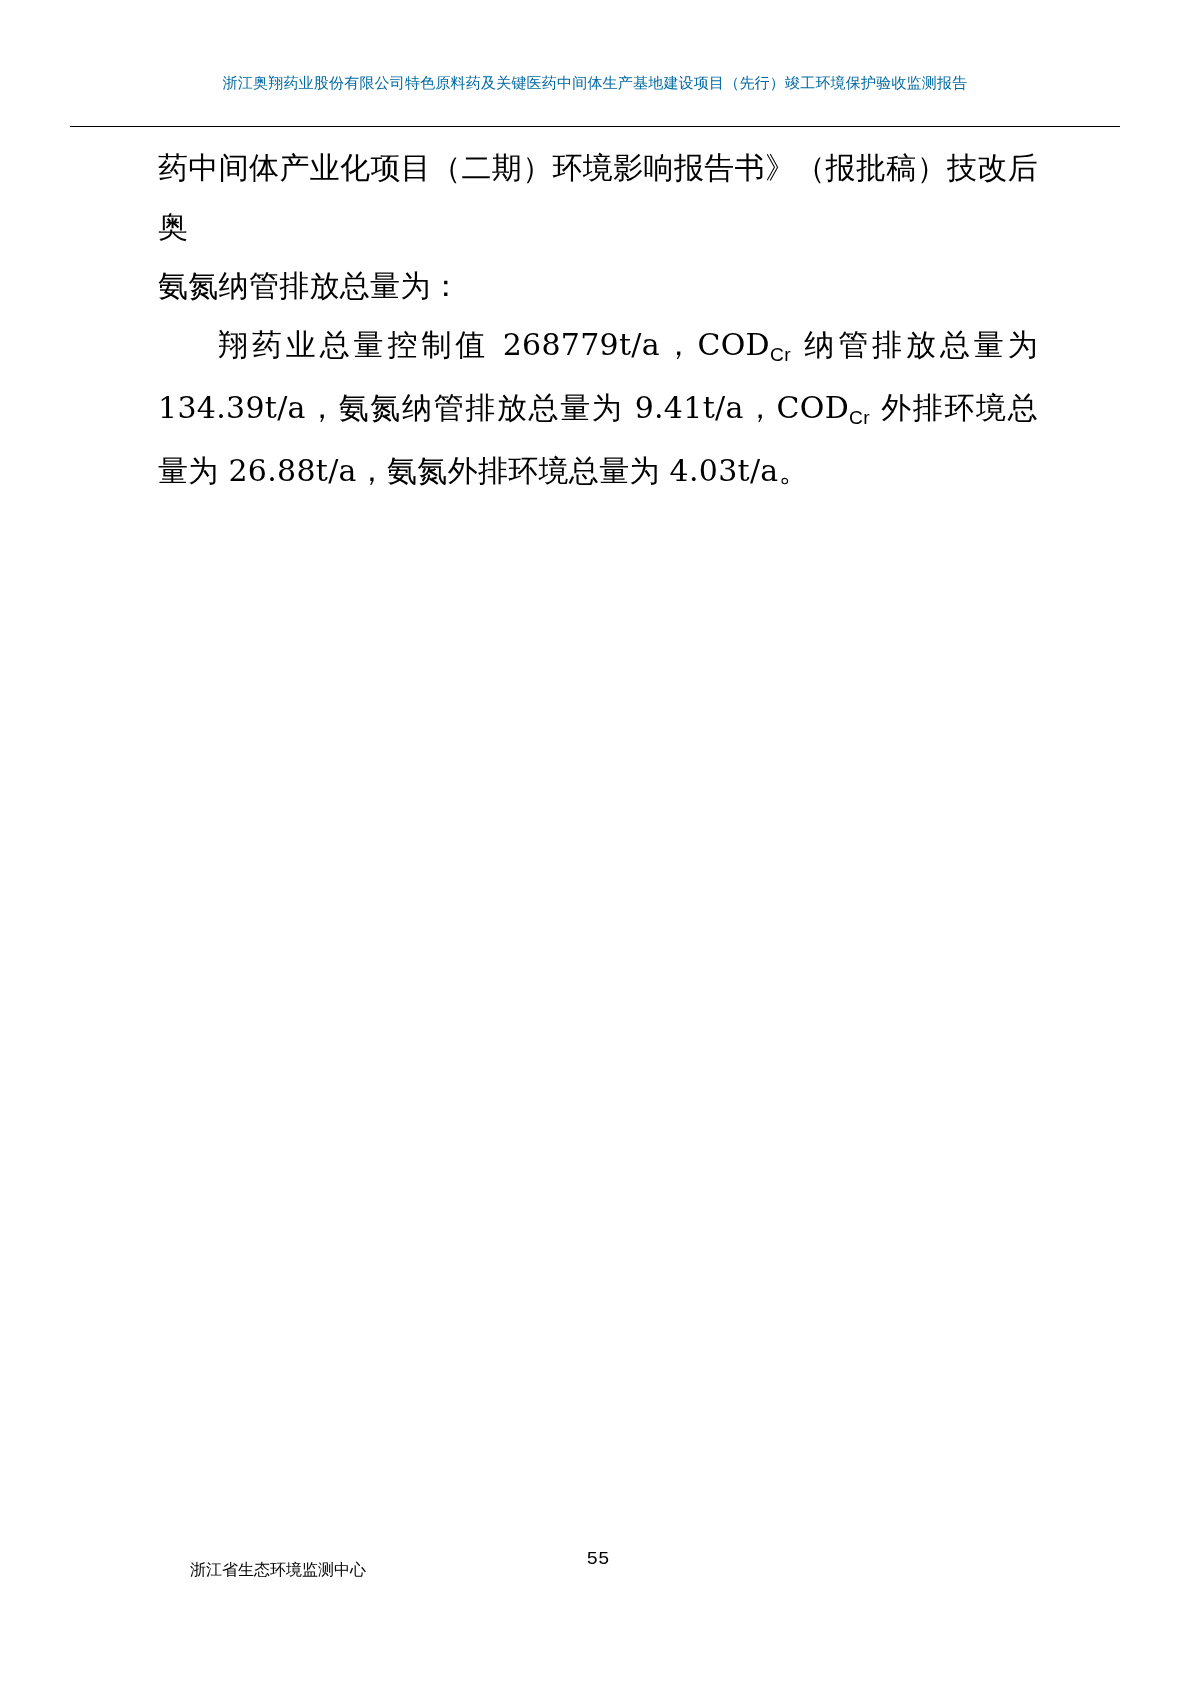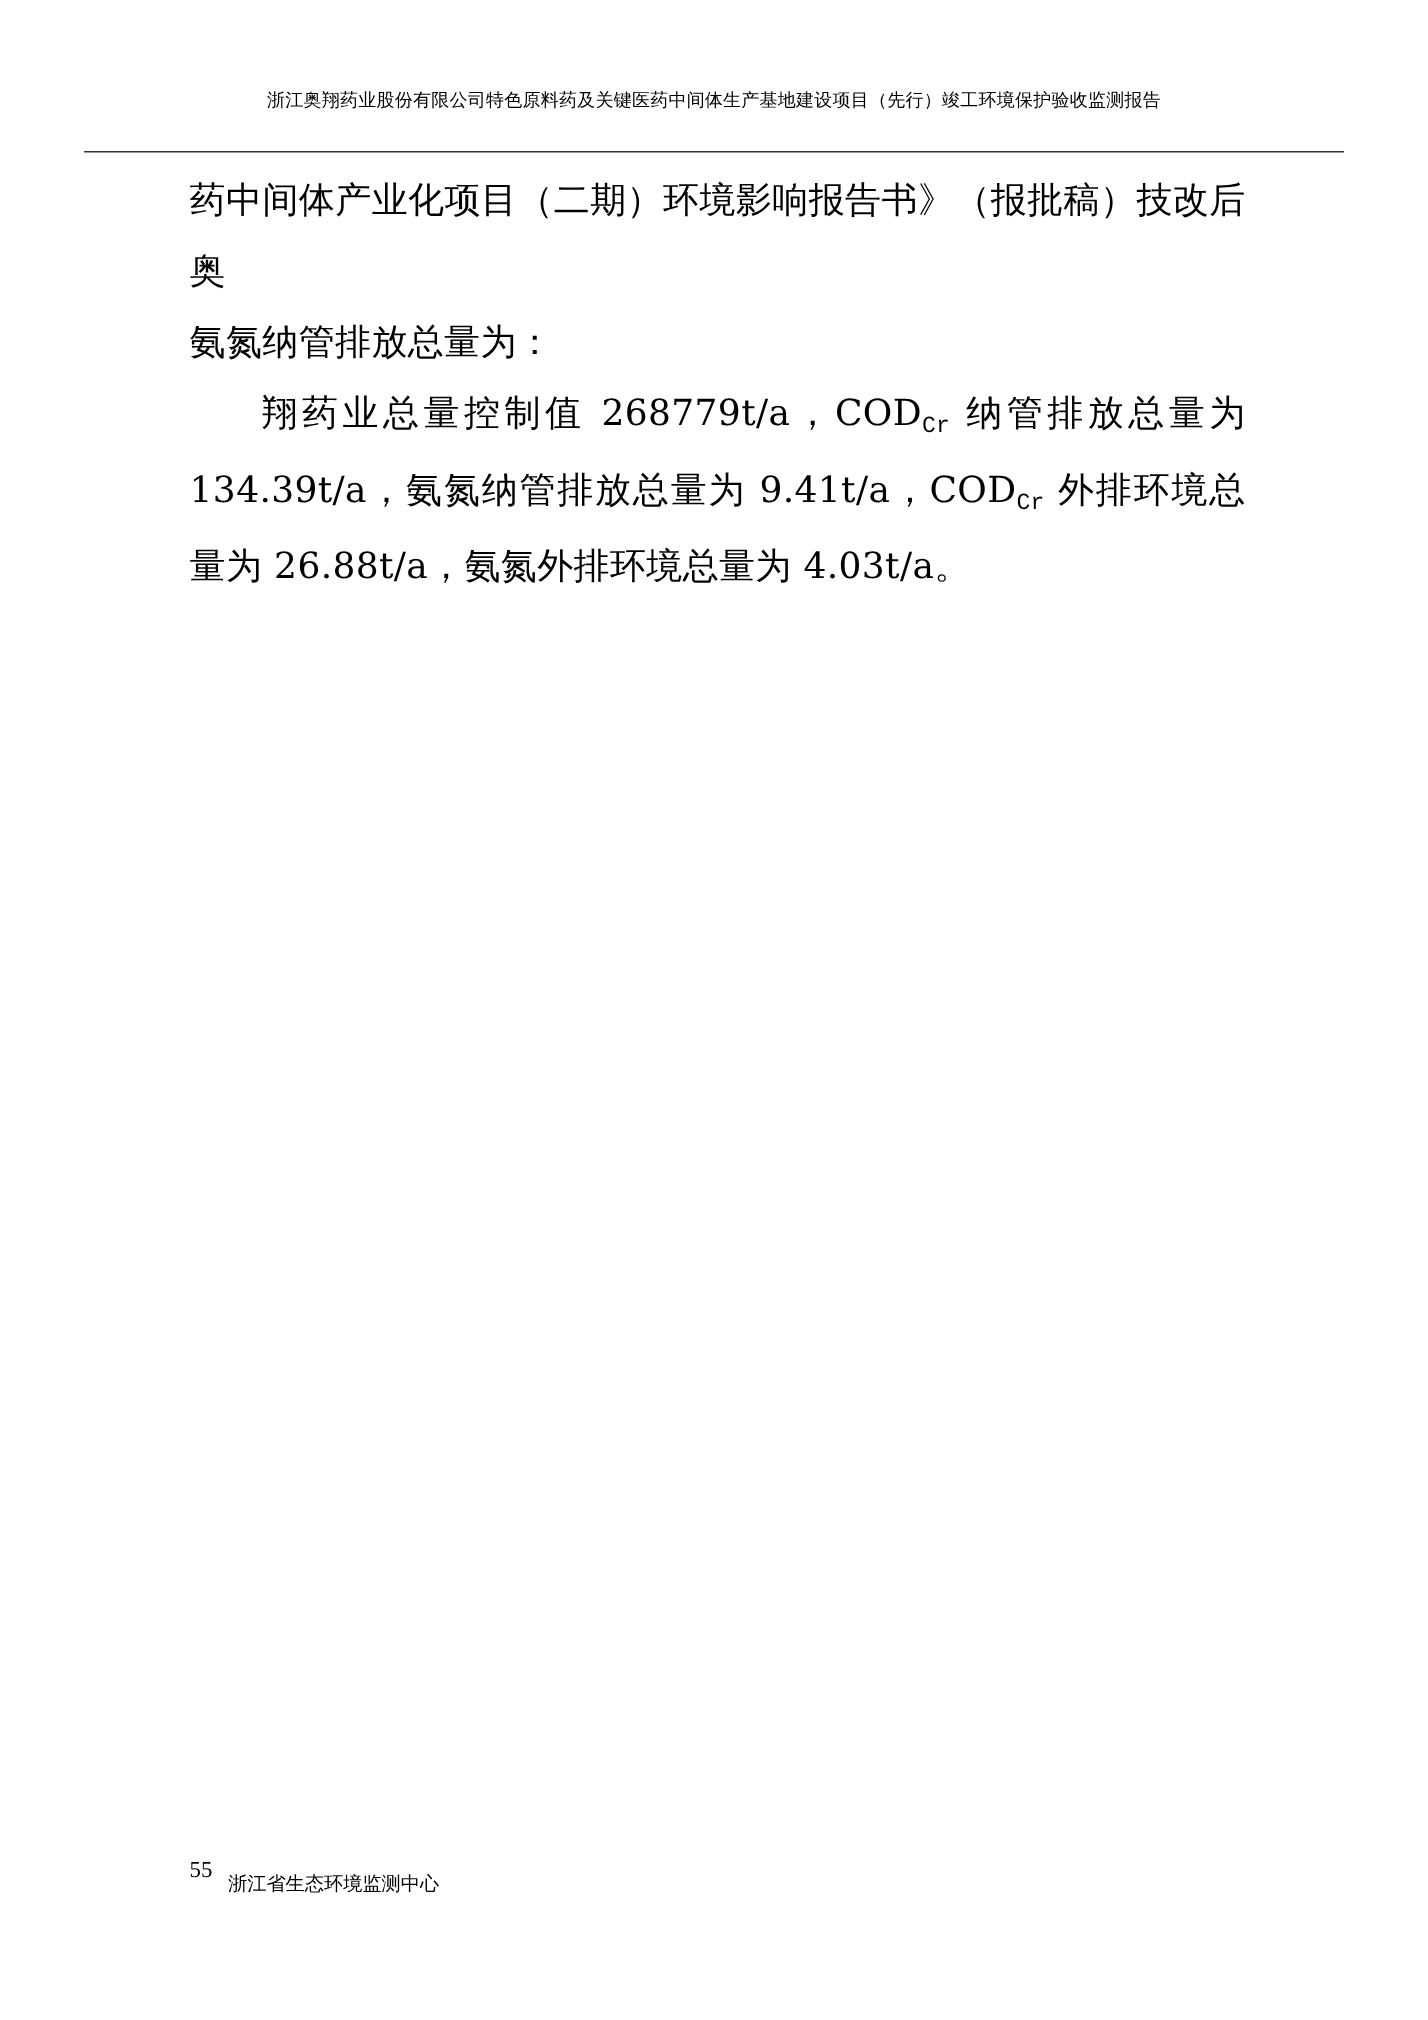--- a/index.html
+++ b/index.html
@@ -21,21 +21,21 @@
   
   .header {
     position: absolute;
     left: 158px;
     top: 70px;
     width: 874px;
     text-align: center;
     font-family: "DejaVu Sans", sans-serif;
     font-size: 15px;
     line-height: 1.75;
-    color: #000000;
+    color: #0369a1;
     letter-spacing: 0.2px;
   }
   .header-rule {
     position: absolute;
     left: 70px;
     top: 126px;
     width: 1050px;
     height: 0;
     border-top: 1.2px solid #000;
   }
@@ -62,21 +62,21 @@
   .para + .para {
     margin-top: 0;
   }
   sub {
     font-size: 0.64em;
     vertical-align: baseline;
     position: relative;
     top: 0.30em;
   }
   .latin {
-    font-family: Liberation Mono, monospace;
+    font-family: Liberation Sans, sans-serif;
     margin-top: 28px;
   }
 
   
   .footer {
     position: absolute;
     left: 158px;
     top: 1548px;
     width: 880px;
     font-family: "DejaVu Sans", sans-serif;
@@ -87,22 +87,22 @@
     position: absolute;
     left: 32px;
     top: 12px;
     white-space: nowrap;
   }
   .footer-page {
     position: absolute;
     left: 0;
     top: 0;
     width: 880px;
-    text-align: left;
-    font-family: Liberation Serif, serif;
+    text-align: center;
+    font-family: Liberation Mono, monospace;
     font-size: 19px;
   }
 </style>
 </head>
 <body>
 
 <div class="page">
 
   <div class="header">浙江奥翔药业股份有限公司特色原料药及关键医药中间体生产基地建设项目（先行）竣工环境保护验收监测报告</div>
   <div class="header-rule"></div>

